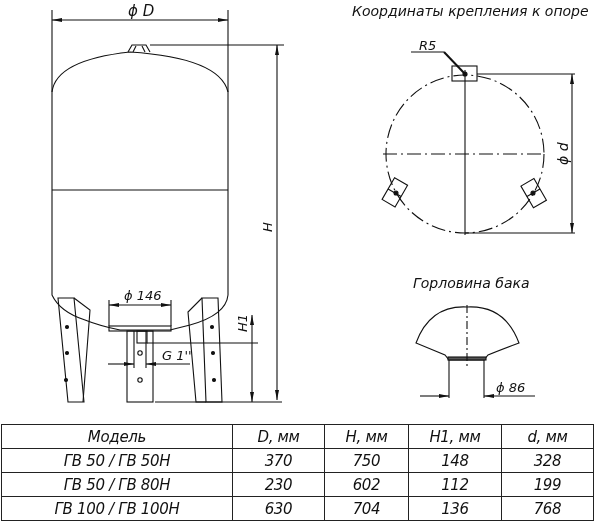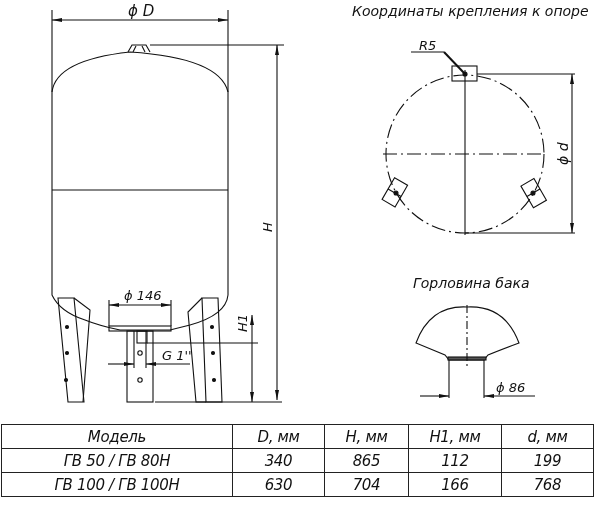--- a/index.html
+++ b/index.html
@@ -121,27 +121,34 @@
   </colgroup>
   <tbody>
       <tr>
     <td>Модель</td>
     <td>D, мм</td>
     <td>H, мм</td>
     <td>H1, мм</td>
     <td>d, мм</td>
   </tr>
   <tr>
+    <td>ГВ 50 / ГВ 50Н</td>
+    <td>370</td>
+    <td>750</td>
+    <td>148</td>
+    <td>328</td>
+  </tr>
+  <tr>
     <td>ГВ 50 / ГВ 80Н</td>
-    <td>340</td>
-    <td>865</td>
+    <td>230</td>
+    <td>602</td>
     <td>112</td>
     <td>199</td>
   </tr>
   <tr>
     <td>ГВ 100 / ГВ 100Н</td>
     <td>630</td>
     <td>704</td>
-    <td>166</td>
+    <td>136</td>
     <td>768</td>
   </tr>
 </tbody>
   </table>
 
 </body></html>

